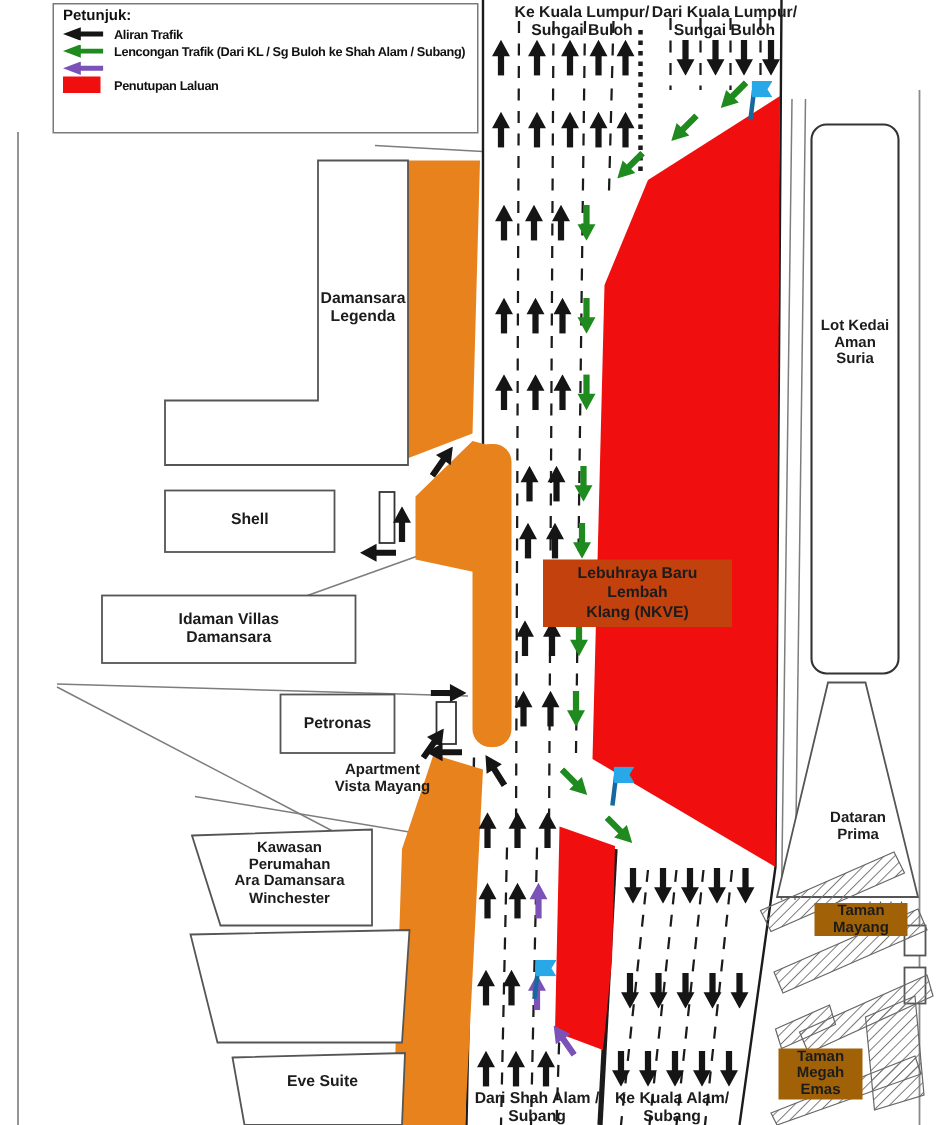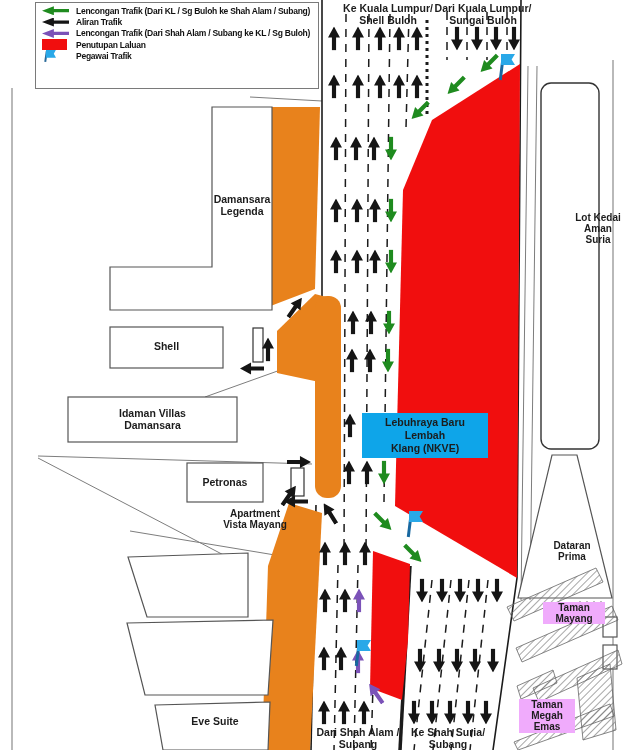--- a/index.html
+++ b/index.html
@@ -3,22 +3,22 @@
 <meta charset="utf-8">
 <style>
   html,body{margin:0;padding:0;background:#fff;}
   #stage{position:relative;width:625px;height:750px;background:#fff;overflow:hidden;
          font-family:"Liberation Sans",sans-serif;}
   #stage svg.layer{position:absolute;left:0;top:0;z-index:1;}
   #map-dynamic{position:absolute;left:0;top:0;width:625px;height:750px;z-index:2;}
   .lbl{position:absolute;z-index:3;font-weight:bold;color:#1c1c1c;text-align:center;
        font-size:10.5px;line-height:1.12;white-space:pre-line;}
   .lbl.small{font-size:10px;}
-  .whitebg{background:#f0abfc;padding:0 2px;}
-  #nkve{background:#0ea5e9;z-index:4;padding:3px 2px;font-size:10.5px;line-height:1.25;margin-top:40px;}
+  .whitebg{background:#a16207;padding:0 2px;}
+  #nkve{background:#c2410c;z-index:4;padding:3px 2px;font-size:10.5px;line-height:1.25;}
   
   .arr{position:absolute;width:24px;height:13px;
        clip-path:polygon(0 34%,54% 34%,54% 4%,100% 50%,54% 96%,54% 66%,0 66%);}
   
   .flag{position:absolute;width:20px;height:28px;z-index:3;}
   .flag .pole{position:absolute;left:4px;top:6px;width:2.5px;height:20px;background:#1868a0;transform:rotate(7deg);}
   .flag .banner{position:absolute;left:5px;top:0;width:14px;height:11px;background:#29A8E8;
        clip-path:polygon(0 0,100% 0,76% 50%,100% 100%,0 100%);}
   
   #legend{position:absolute;left:35px;top:2px;width:284px;height:87px;background:#fff;
@@ -217,74 +217,72 @@
         <span class="pole"></span>
         <span class="banner"></span>
       </div>
       <div class="flag" style="left: 352px; top: 640px;">
         <span class="pole"></span>
         <span class="banner"></span>
       </div>
     </div>
 
   <div id="legend">
+    <div class="title">Petunjuk:</div>
+    <div class="leg-row">
+      <span class="leg-icon">
+          <span class="leg-arrow c-black"></span>
+        </span>
+      <span class="leg-label">Aliran Trafik</span>
+    </div>
     <div class="leg-row">
       <span class="leg-icon">
           <span class="leg-arrow c-green"></span>
         </span>
       <span class="leg-label">Lencongan Trafik (Dari KL / Sg Buloh ke Shah Alam / Subang)</span>
     </div>
     <div class="leg-row">
       <span class="leg-icon">
-          <span class="leg-arrow c-black"></span>
-        </span>
-      <span class="leg-label">Aliran Trafik</span>
-    </div>
-    <div class="leg-row">
-      <span class="leg-icon">
           <span class="leg-arrow c-purple"></span>
         </span>
-      <span class="leg-label">Lencongan Trafik (Dari Shah Alam / Subang ke KL / Sg Buloh)</span>
     </div>
     <div class="leg-row">
       <span class="leg-icon">
           <span class="leg-swatch c-red"></span>
         </span>
       <span class="leg-label">Penutupan Laluan</span>
     </div>
-    <div class="leg-row">
-      <span class="leg-icon">
-          <span class="flagicon"></span>
-        </span>
-      <span class="leg-label">Pegawai Trafik</span>
-    </div>
   </div>
 
   <div class="lbl" style="left:340px;top:3px;width:96px;">Ke Kuala Lumpur/
-Shell Buloh</div>
+Sungai Buloh</div>
   <div class="lbl" style="left:430px;top:3px;width:106px;">Dari Kuala Lumpur/
 Sungai Buloh</div>
   <div class="lbl" style="left:310px;top:727px;width:96px;">Dari Shah Alam /
 Subang</div>
-  <div class="lbl" style="left:402px;top:727px;width:92px;">Ke Shah Suria/
+  <div class="lbl" style="left:402px;top:727px;width:92px;">Ke Kuala Alam/
 Subang</div>
 
   <div class="lbl" id="nkve" style="left:362px;top:373px;width:122px;">Lebuhraya Baru Lembah
 Klang (NKVE)</div>
 
   <div class="lbl" style="left:211px;top:194px;width:62px;">Damansara
 Legenda</div>
   <div class="lbl" style="left:110px;top:341px;width:113px;">Shell</div>
   <div class="lbl" style="left:68px;top:408px;width:169px;">Idaman Villas
 Damansara</div>
   <div class="lbl" style="left:187px;top:477px;width:76px;">Petronas</div>
   <div class="lbl small" style="left:218px;top:508px;width:74px;">Apartment
 Vista Mayang</div>
+  <div class="lbl small" style="left:133px;top:560px;width:120px;">Kawasan
+Perumahan
+Ara Damansara
+Winchester</div>
   <div class="lbl" style="left:165px;top:716px;width:100px;">Eve Suite</div>
-  <div class="lbl small" style="left:542px;top:212px;width:56px;padding-left:28px;">Lot Kedai
+  <div class="lbl small" style="left:542px;top:212px;width:56px;">Lot Kedai
 Aman
 Suria</div>
   <div class="lbl small" style="left:541px;top:540px;width:62px;">Dataran
 Prima</div>
   <div class="lbl small whitebg" style="left:543px;top:602px;width:58px;">Taman
 Mayang</div>
   <div class="lbl small whitebg" style="left:519px;top:699px;width:52px;">Taman
 Megah
 Emas</div>
 

